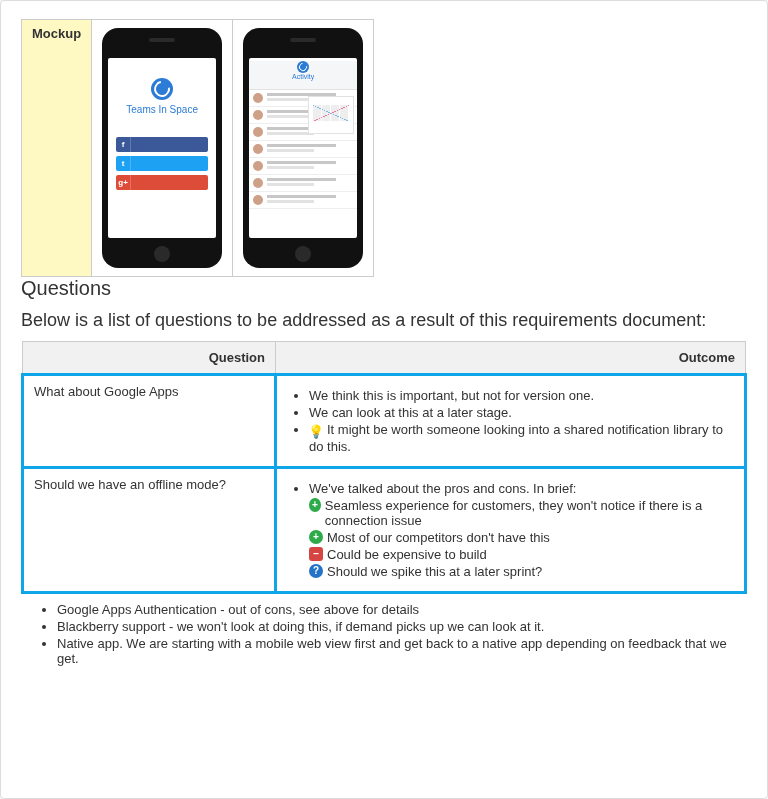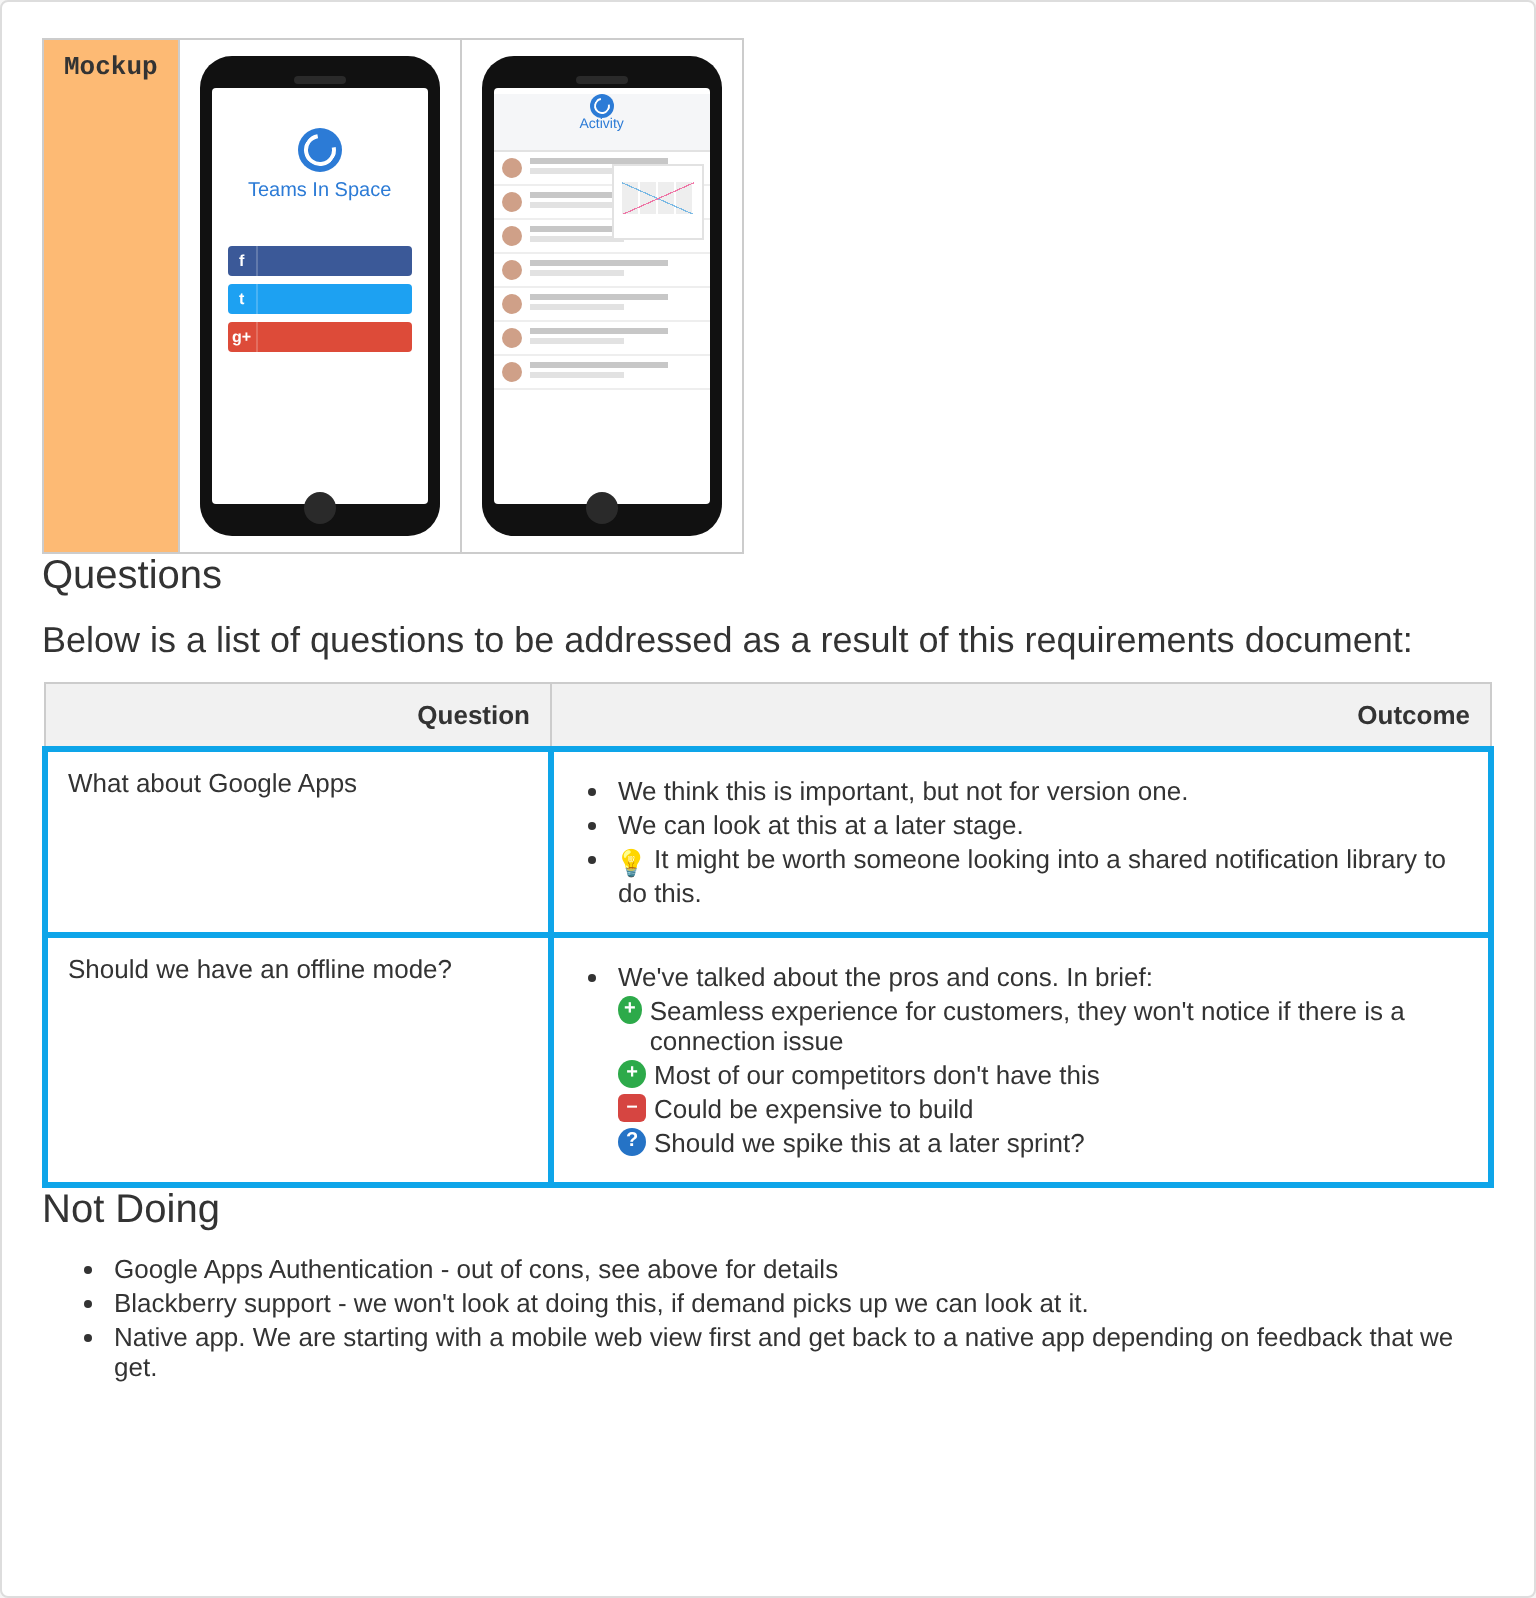--- a/index.html
+++ b/index.html
@@ -2,22 +2,22 @@
 <html><head>
 <meta charset="utf-8">
 <style>
   html,body{margin:0;padding:0;font-family:-apple-system,BlinkMacSystemFont,"Segoe UI",Helvetica,Arial,sans-serif;color:#333;background:#f5f5f5;}
   .page{width:768px;min-height:799px;background:#fff;border:1px solid #ddd;border-radius:4px;box-sizing:border-box;padding:18px 20px 14px 20px;}
   h2{font-size:20px;font-weight:500;margin:0 0 10px 0;color:#333;}
   h2.sec{}
   table.grid{border-collapse:collapse;width:auto;}
   table.grid th,table.grid td{border:1px solid #ccc;padding:6px 10px;font-size:13px;vertical-align:top;text-align:left;}
   table.grid th{background:#f1f1f1;font-weight:600;}
-  table.grid td.hcell{background:#fdba74;font-weight:600;white-space:nowrap;font-family:Liberation Mono, monospace;}
-  .phone{width:120px;height:240px;background:#111;border-radius:16px;padding:16px 6px;box-sizing:border-box;position:relative;margin:2px auto;}
+  table.grid td.hcell{background:#fef9c3;font-weight:600;white-space:nowrap;}
+  .phone{width:120px;height:240px;background:#111;border-radius:16px;padding:30px 6px;box-sizing:border-box;position:relative;margin:2px auto;}
   .phone .screen{background:#fff;width:100%;height:100%;border-radius:2px;overflow:hidden;position:relative;}
   .phone .home{position:absolute;bottom:6px;left:50%;transform:translateX(-50%);width:16px;height:16px;border-radius:50%;background:#2a2a2a;}
   .phone .speaker{position:absolute;top:10px;left:50%;transform:translateX(-50%);width:26px;height:4px;border-radius:2px;background:#2a2a2a;}
   .login-logo{margin:20px auto 4px auto;width:22px;height:22px;border-radius:50%;background:#2c7bd6;position:relative;}
   .login-logo:after{content:"";position:absolute;inset:3px;border:2px solid #fff;border-radius:50%;border-top-color:transparent;transform:rotate(35deg);}
   .login-title{text-align:center;color:#2c7bd6;font-size:10px;font-weight:500;margin-bottom:22px;}
   .login-btn{height:15px;margin:4px 8px;border-radius:2px;display:flex;align-items:center;font-size:5.5px;color:#fff;}
   .login-btn .ic{width:14px;height:100%;display:flex;align-items:center;justify-content:center;font-weight:bold;font-size:8px;border-right:1px solid rgba(255,255,255,0.2);}
   .fb{background:#3b5998;} .tw{background:#1da1f2;} .gp{background:#dd4b39;}
   .act-head{background:#f5f6f8;height:28px;border-bottom:1px solid #e2e2e2;text-align:center;position:relative;}
@@ -189,20 +189,19 @@
                     <span>Should we spike this at a later sprint?</span>
                   </li>
               </ul>
             </li>
           </ul>
         </td>
       </tr>
     </tbody>
   </table>
 
-  <h2 class="sec">Not Doing</h2>
   <ul class="nd">
     <li>Google Apps Authentication - out of cons, see above for details</li>
     <li>Blackberry support - we won't look at doing this, if demand picks up we can look at it.</li>
     <li>Native app. We are starting with a mobile web view first and get back to a native app depending on feedback that we get.</li>
   </ul>
 
 </div>
 
 </body></html>

